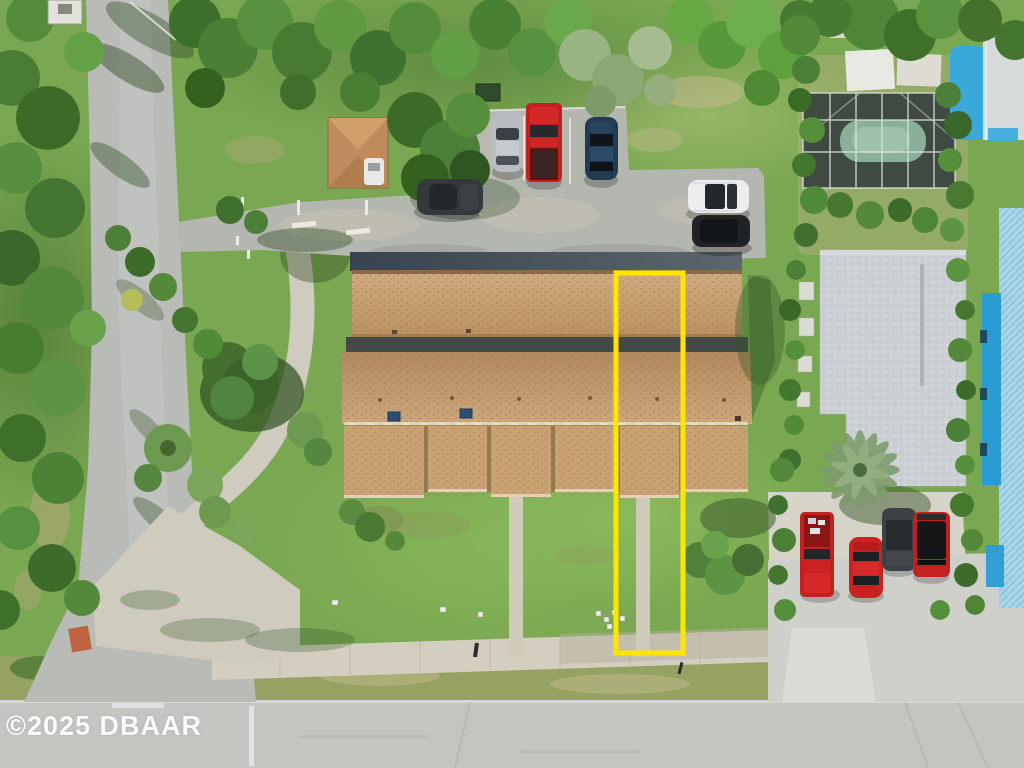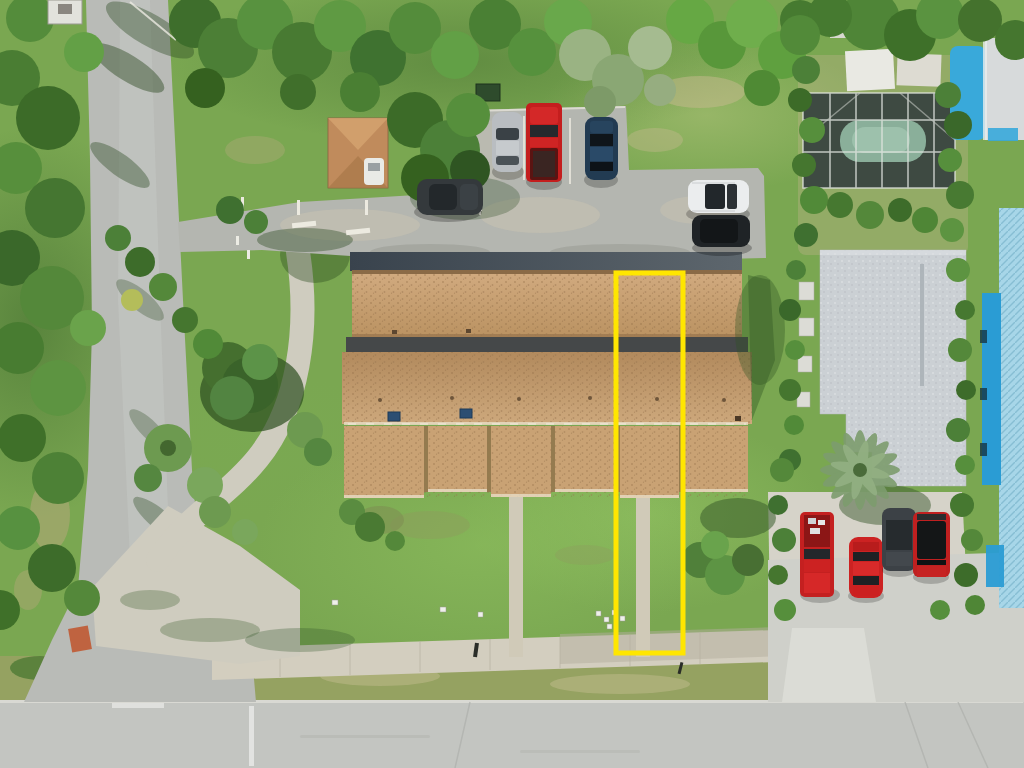--- a/index.html
+++ b/index.html
@@ -529,13 +529,14 @@
       <rect x="679" y="662" width="3" height="12" transform="rotate(14 680 668)"></rect>
     </g>
     <g fill="#ecece4">
       <rect x="236" y="236" width="3" height="9"></rect>
         <rect x="247" y="250" width="3" height="9"></rect>
     </g>
 
     <rect x="616" y="273" width="67" height="380" fill="none" stroke-width="5" stroke="#FFE600"></rect>
   </svg>
 
+  <div class="watermark">©2025 DBAAR</div>
 </div>
 
 </body></html>

